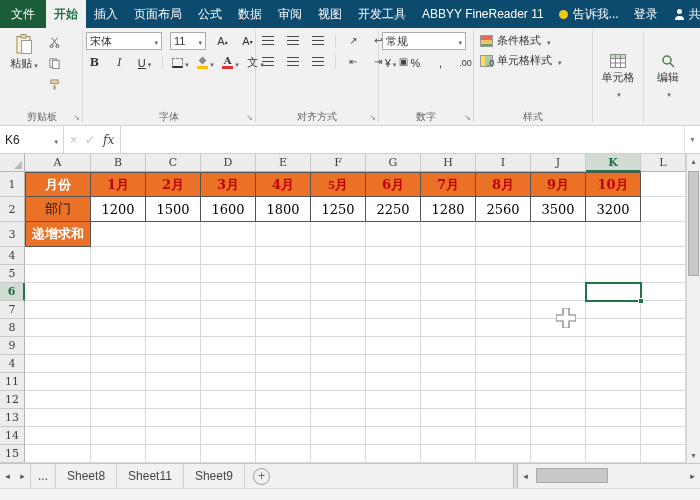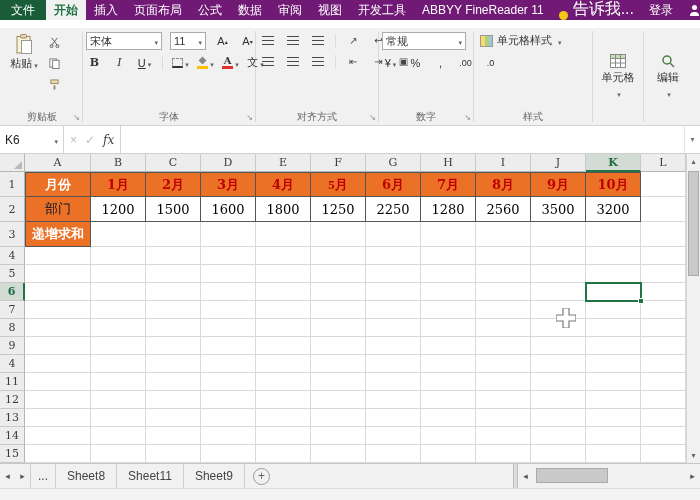--- a/index.html
+++ b/index.html
@@ -1,26 +1,26 @@
 <!DOCTYPE html>
 <html><head>
 <meta charset="utf-8">
 <style>
 *{margin:0;padding:0;box-sizing:border-box}
 html,body{width:700px;height:500px}
 body{font-family:"Liberation Sans","DejaVu Sans",sans-serif;font-size:12px;background:#fff;overflow:hidden;position:relative;color:#222}
 .app{position:absolute;inset:0}
 
 
-.titlebar{position:absolute;left:0;top:0;width:700px;height:20px;background:#701a75;display:flex;align-items:stretch;color:#fff;overflow:hidden}
+.titlebar{position:absolute;left:0;top:0;width:700px;height:28px;background:#0c4a6e;display:flex;align-items:stretch;color:#fff;overflow:hidden}
 .tb-tab{display:flex;align-items:center;padding:0 8px;font-size:12px;white-space:nowrap}
 .tb-file{background:#1a5c38;padding:0 11px}
 .tb-active{background:#f1f1f1;color:#217346;font-weight:bold}
 .tb-sep{width:1px;background:rgba(255,255,255,.35);margin:6px 0}
-.tb-tellme{display:flex;align-items:flex-end;padding:0 7px;font-size:16px;white-space:nowrap}
+.tb-tellme{display:flex;align-items:center;padding:0 7px;font-size:12px;white-space:nowrap}
 .bulb{width:9px;height:9px;border-radius:50%;background:#f2c811;margin-right:5px;flex:none}
 .tb-spacer{flex:1;min-width:0}
 .person-icon{position:relative;width:11px;height:11px;margin-right:4px;flex:none}
 .person-icon::before{content:"";position:absolute;top:0;left:3px;width:5px;height:5px;border-radius:50%;background:#fff}
 .person-icon::after{content:"";position:absolute;bottom:0;left:1px;width:9px;height:4px;border-radius:4px 4px 0 0;background:#fff}
 
 
 .ribbon{position:absolute;left:0;top:28px;width:700px;height:98px;background:#f1f1f1;border-bottom:1px solid #d2d2d2;display:flex;align-items:stretch;padding:0 2px;overflow:hidden}
 .grp{display:flex;flex-direction:column;flex:none}
 .grp-body{flex:1;display:flex;align-items:flex-start;padding:4px 3px 0;gap:3px}
@@ -305,20 +305,25 @@
           <span class="mini-btn small">.0</span>
         </div>
       </div>
       <div class="grp-label"><span>数字</span><span class="launcher"></span></div>
     </div>
     <div class="grp-sep"></div>
 
     <div class="grp" style="width:118px">
       <div class="grp-body col" style="gap:1px;padding-top:3px">
         <div class="style-btn">
+            <span class="cf-icon"></span>
+            <span>条件格式</span>
+            <span class="caret"></span>
+          </div>
+        <div class="style-btn">
             <span class="cs-icon"></span>
             <span>单元格样式</span>
             <span class="caret"></span>
           </div>
       </div>
       <div class="grp-label"><span>样式</span></div>
     </div>
     <div class="grp-sep"></div>
 
     <div class="grp" style="width:50px">

